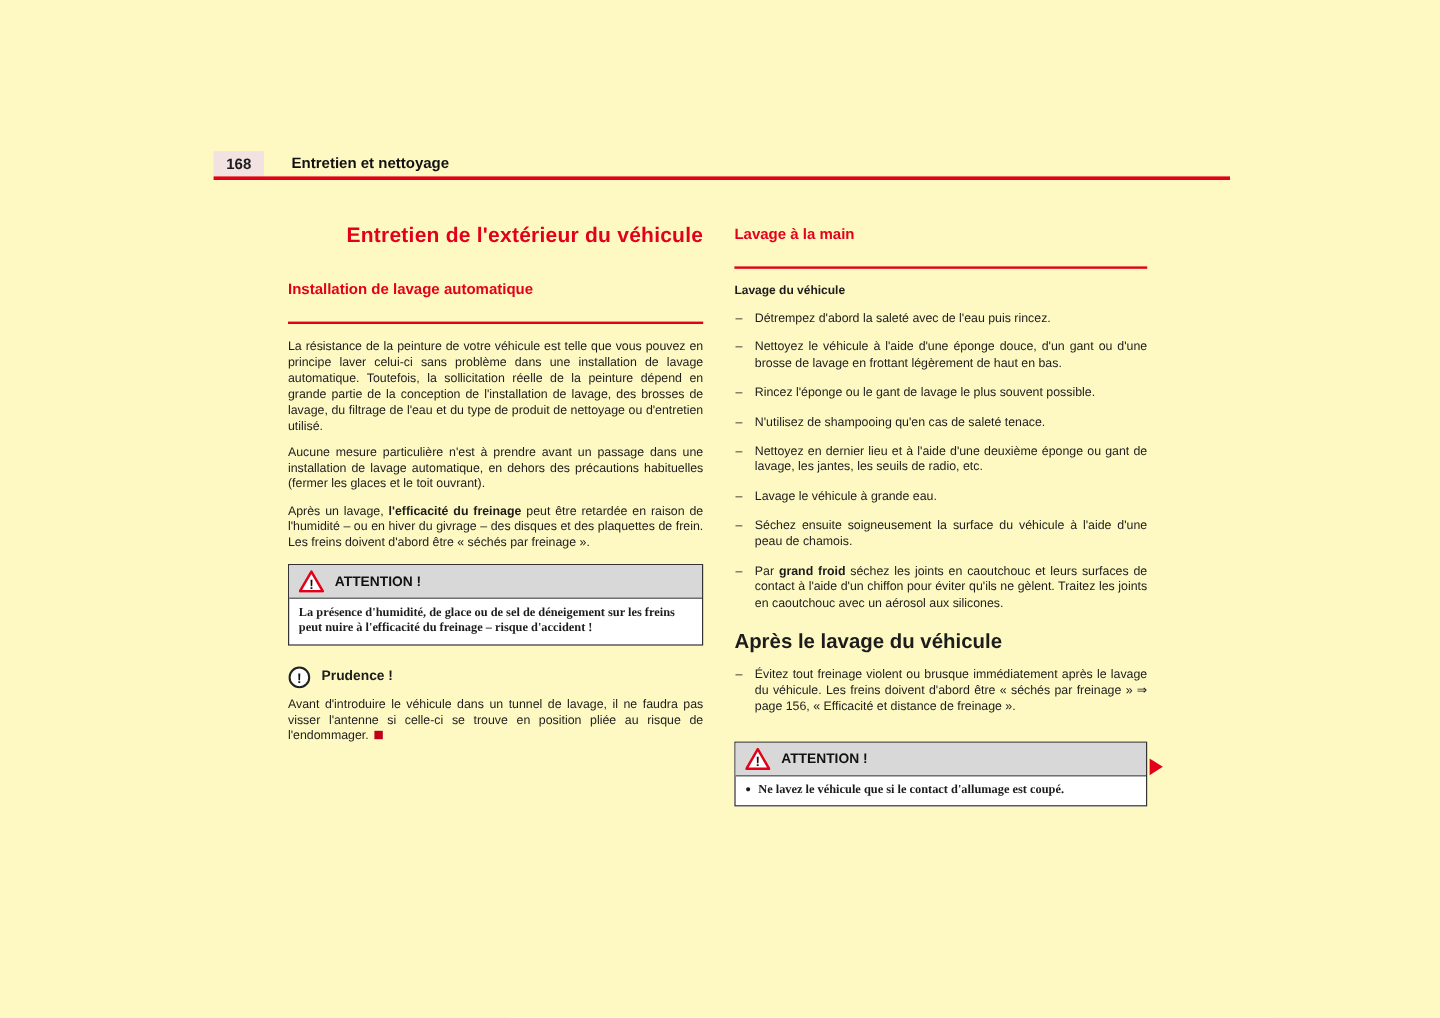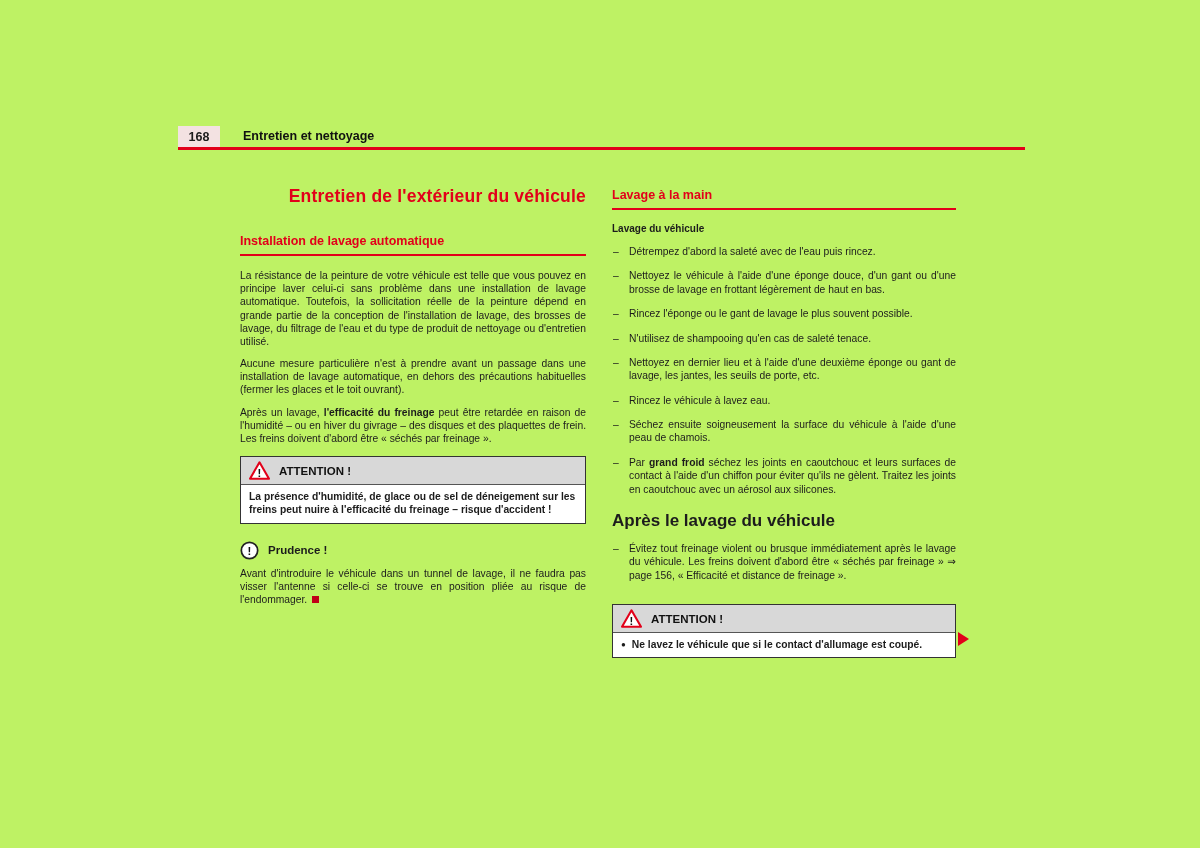--- a/index.html
+++ b/index.html
@@ -1,21 +1,21 @@
 <!DOCTYPE html>
 <html><head>
 <meta charset="utf-8">
 <style>
   * { margin:0; padding:0; box-sizing:border-box; }
   html,body { background:#ffffff; }
   body {
     width:1200px; height:848px; position:relative; overflow:hidden;
     font-family:"Liberation Sans", sans-serif; color:#1c1c1c;
   }
-  .page { position:absolute; inset:0; background:#bef264; }
+  .page { position:absolute; inset:0; background:#fef9c3; }
 
   
   .pagenum {
     position:absolute; left:178px; top:126px; width:42px; height:21px;
     background:#f3e2e2; font-weight:bold; font-size:12.5px;
     display:flex; align-items:center; justify-content:center;
   }
   .section-title {
     position:absolute; left:243px; top:129px;
     font-weight:bold; font-size:12.5px; color:#111;
@@ -29,37 +29,37 @@
   .col-left  { position:absolute; left:240px; top:186px; width:346px; }
   .col-right { position:absolute; left:612px; top:188px; width:344px; }
 
   .main-title {
     color:#e2001a; font-size:17.5px; font-weight:bold; letter-spacing:0.2px;
     margin-bottom:27px;
     text-align:right;
   }
   .red-sub {
     color:#e2001a; font-size:12.5px; font-weight:bold;
-    border-bottom:2px solid #e2001a; padding-bottom:6px; margin-bottom:13px;
+    border-bottom:2px solid #e2001a; padding-bottom:20px; margin-bottom:13px;
   }
   .body-p {
     font-size:10.3px; line-height:1.28; text-align:justify; margin-bottom:9px;
     color:#1c1c1c;
   }
 
   
   .warnbox { border:1px solid #333; margin-top:11px; background:#fff; }
   .warnbox-head {
     background:#d8d8d8; display:flex; align-items:center; gap:9px;
     padding:4px 8px; border-bottom:1px solid #555;
   }
   .warnbox-title { font-weight:bold; font-size:11.5px; color:#111; }
   .warnbox-body {
     padding:5px 8px 6px 8px; font-weight:bold; font-size:10.3px;
-    line-height:1.3; text-align:left;
+    line-height:1.3; text-align:left;font-family:Liberation Serif, serif;
   }
   .tri-icon svg { display:block; }
 
   
   .caution { margin-top:17px; }
   .caution-head { display:flex; align-items:center; gap:9px; margin-bottom:7px; }
   .caution-title { font-weight:bold; font-size:11.5px; }
   .circle-icon svg { display:block; }
   .endsq {
     display:inline-block; width:7px; height:7px; background:#c00018;
@@ -147,25 +147,25 @@
     <div class="li">
       <span class="dash">–</span>
       <span>Rincez l'éponge ou le gant de lavage le plus souvent possible.</span>
     </div>
     <div class="li">
       <span class="dash">–</span>
       <span>N'utilisez de shampooing qu'en cas de saleté tenace.</span>
     </div>
     <div class="li">
       <span class="dash">–</span>
-      <span>Nettoyez en dernier lieu et à l'aide d'une deuxième éponge ou gant de lavage, les jantes, les seuils de porte, etc.</span>
+      <span>Nettoyez en dernier lieu et à l'aide d'une deuxième éponge ou gant de lavage, les jantes, les seuils de radio, etc.</span>
     </div>
     <div class="li">
       <span class="dash">–</span>
-      <span>Rincez le véhicule à lavez eau.</span>
+      <span>Lavage le véhicule à grande eau.</span>
     </div>
     <div class="li">
       <span class="dash">–</span>
       <span>Séchez ensuite soigneusement la surface du véhicule à l'aide d'une peau de chamois.</span>
     </div>
     <div class="li">
       <span class="dash">–</span>
       <span><span>Par </span><b>grand froid</b><span> séchez les joints en caoutchouc et leurs surfaces de contact à l'aide d'un chiffon pour éviter qu'ils ne gèlent. Traitez les joints en caoutchouc avec un aérosol aux silicones.</span></span>
     </div>
 

